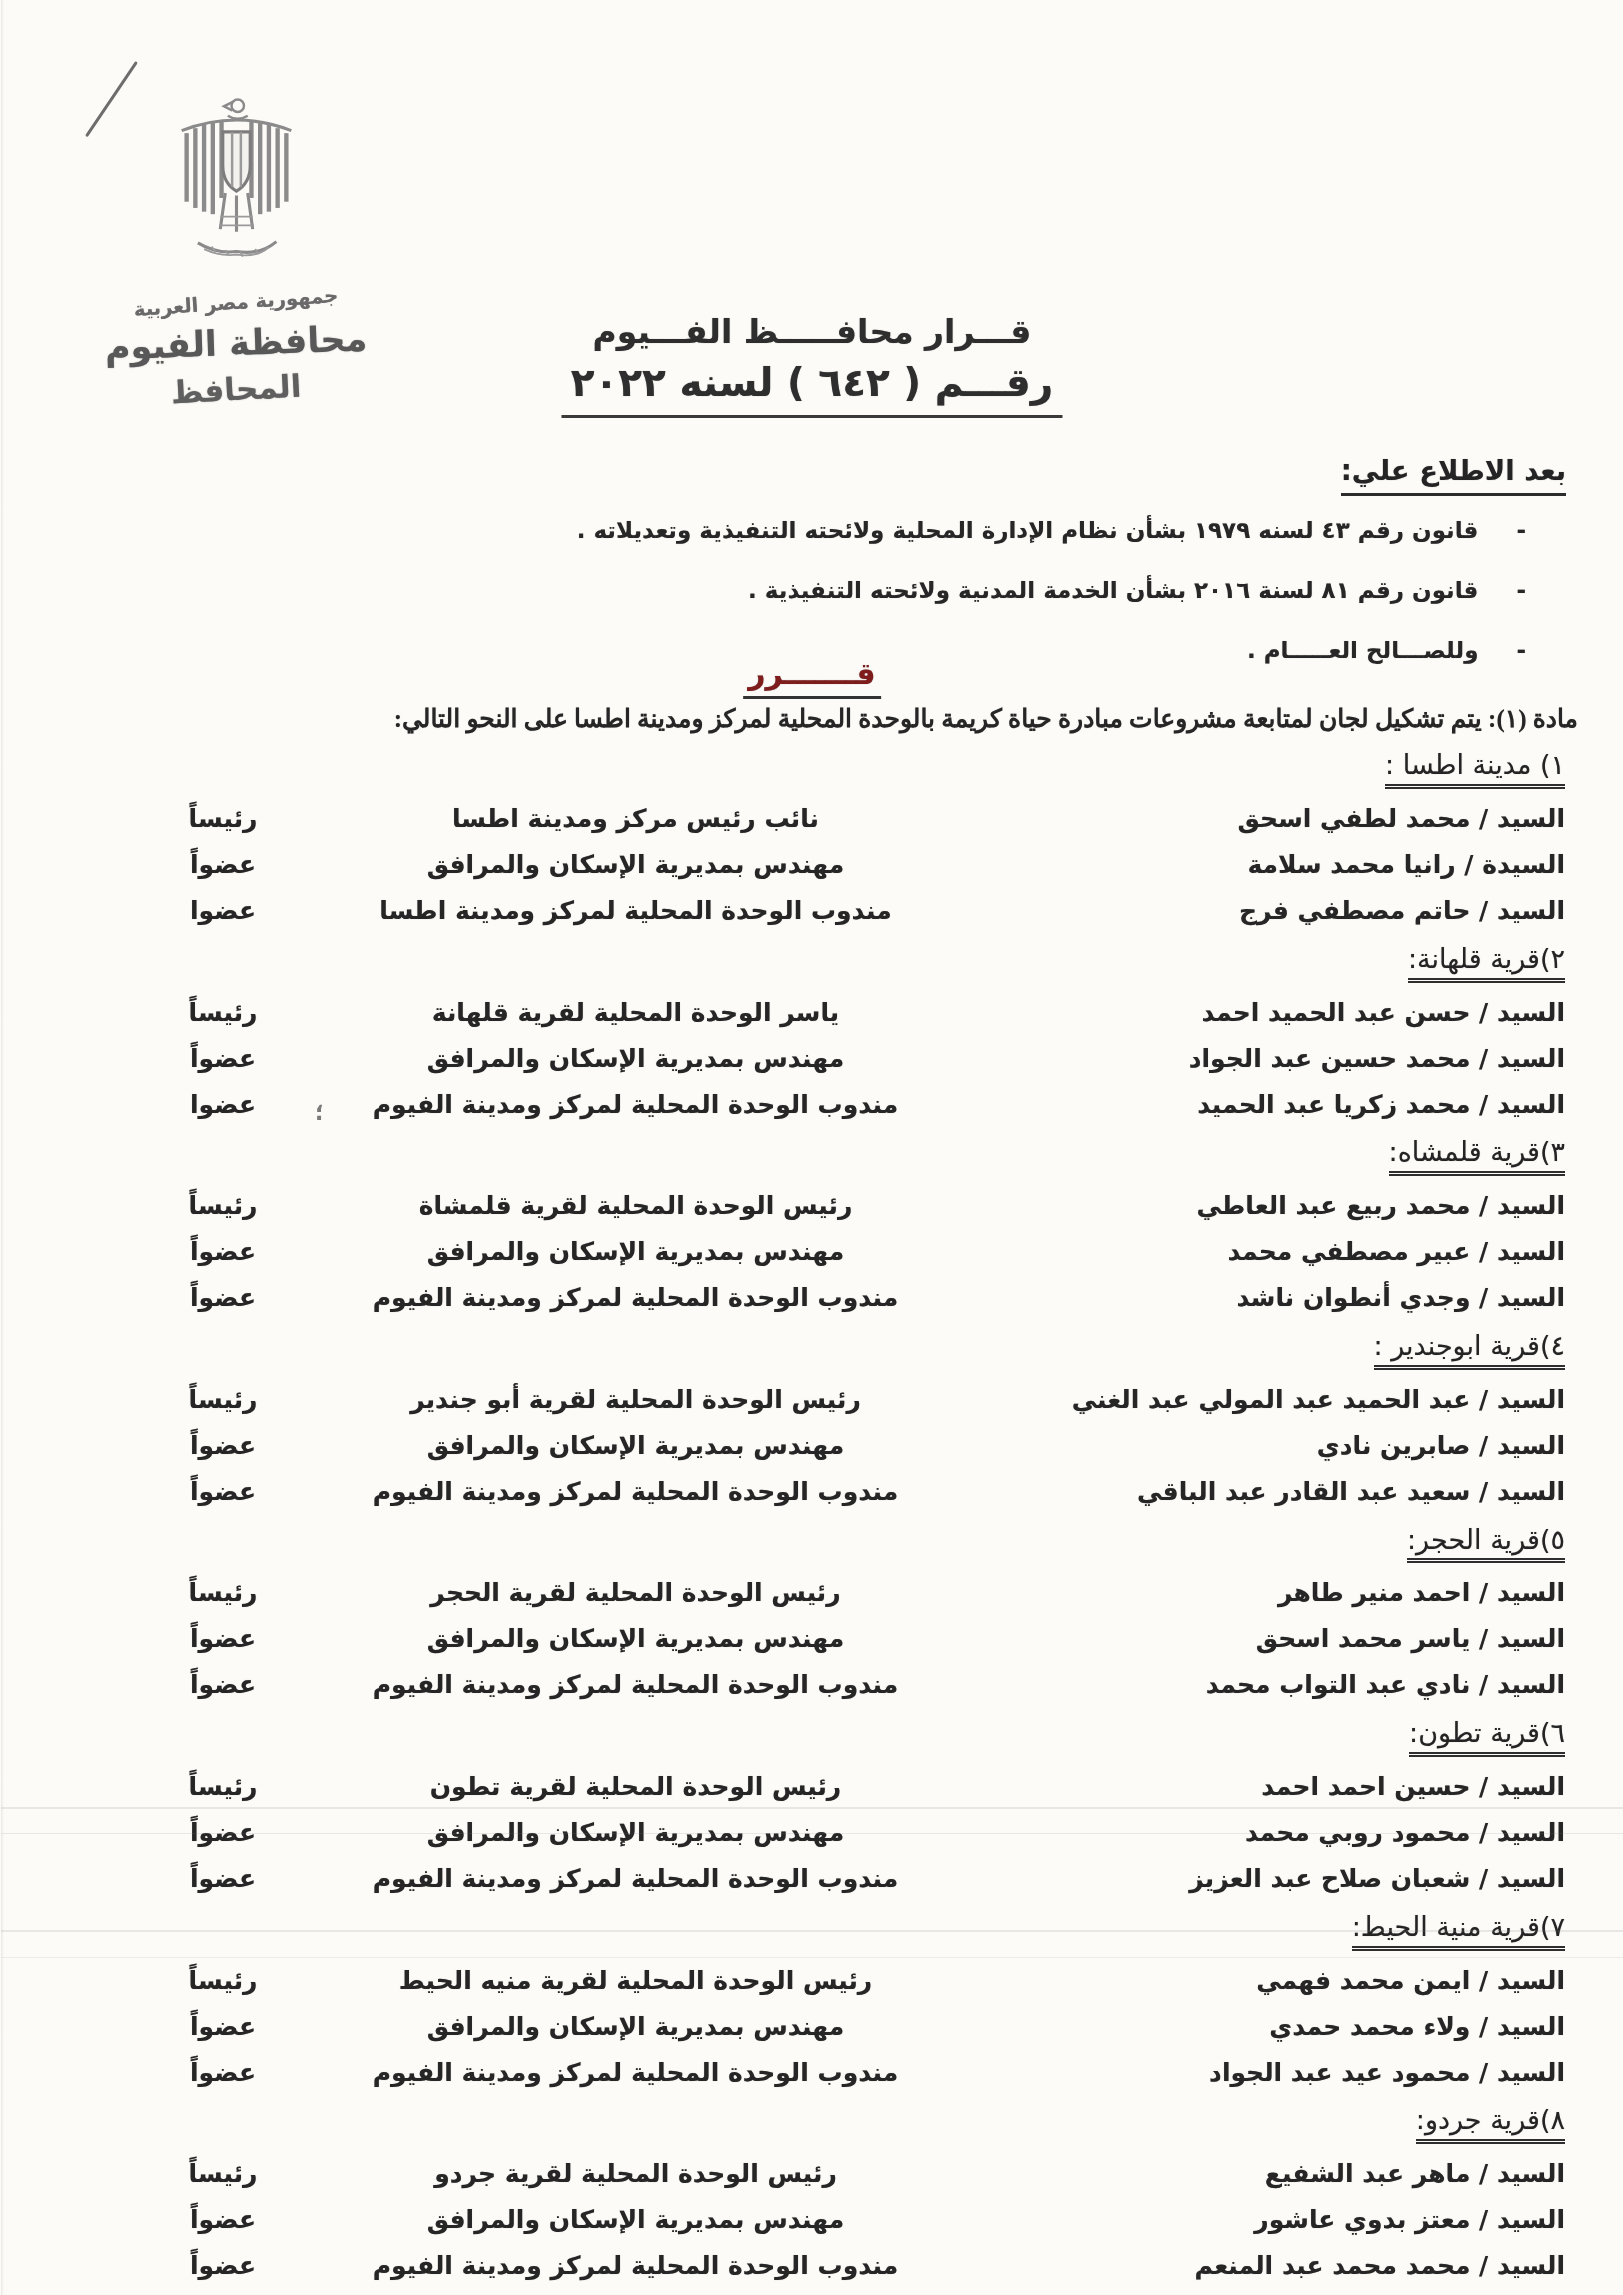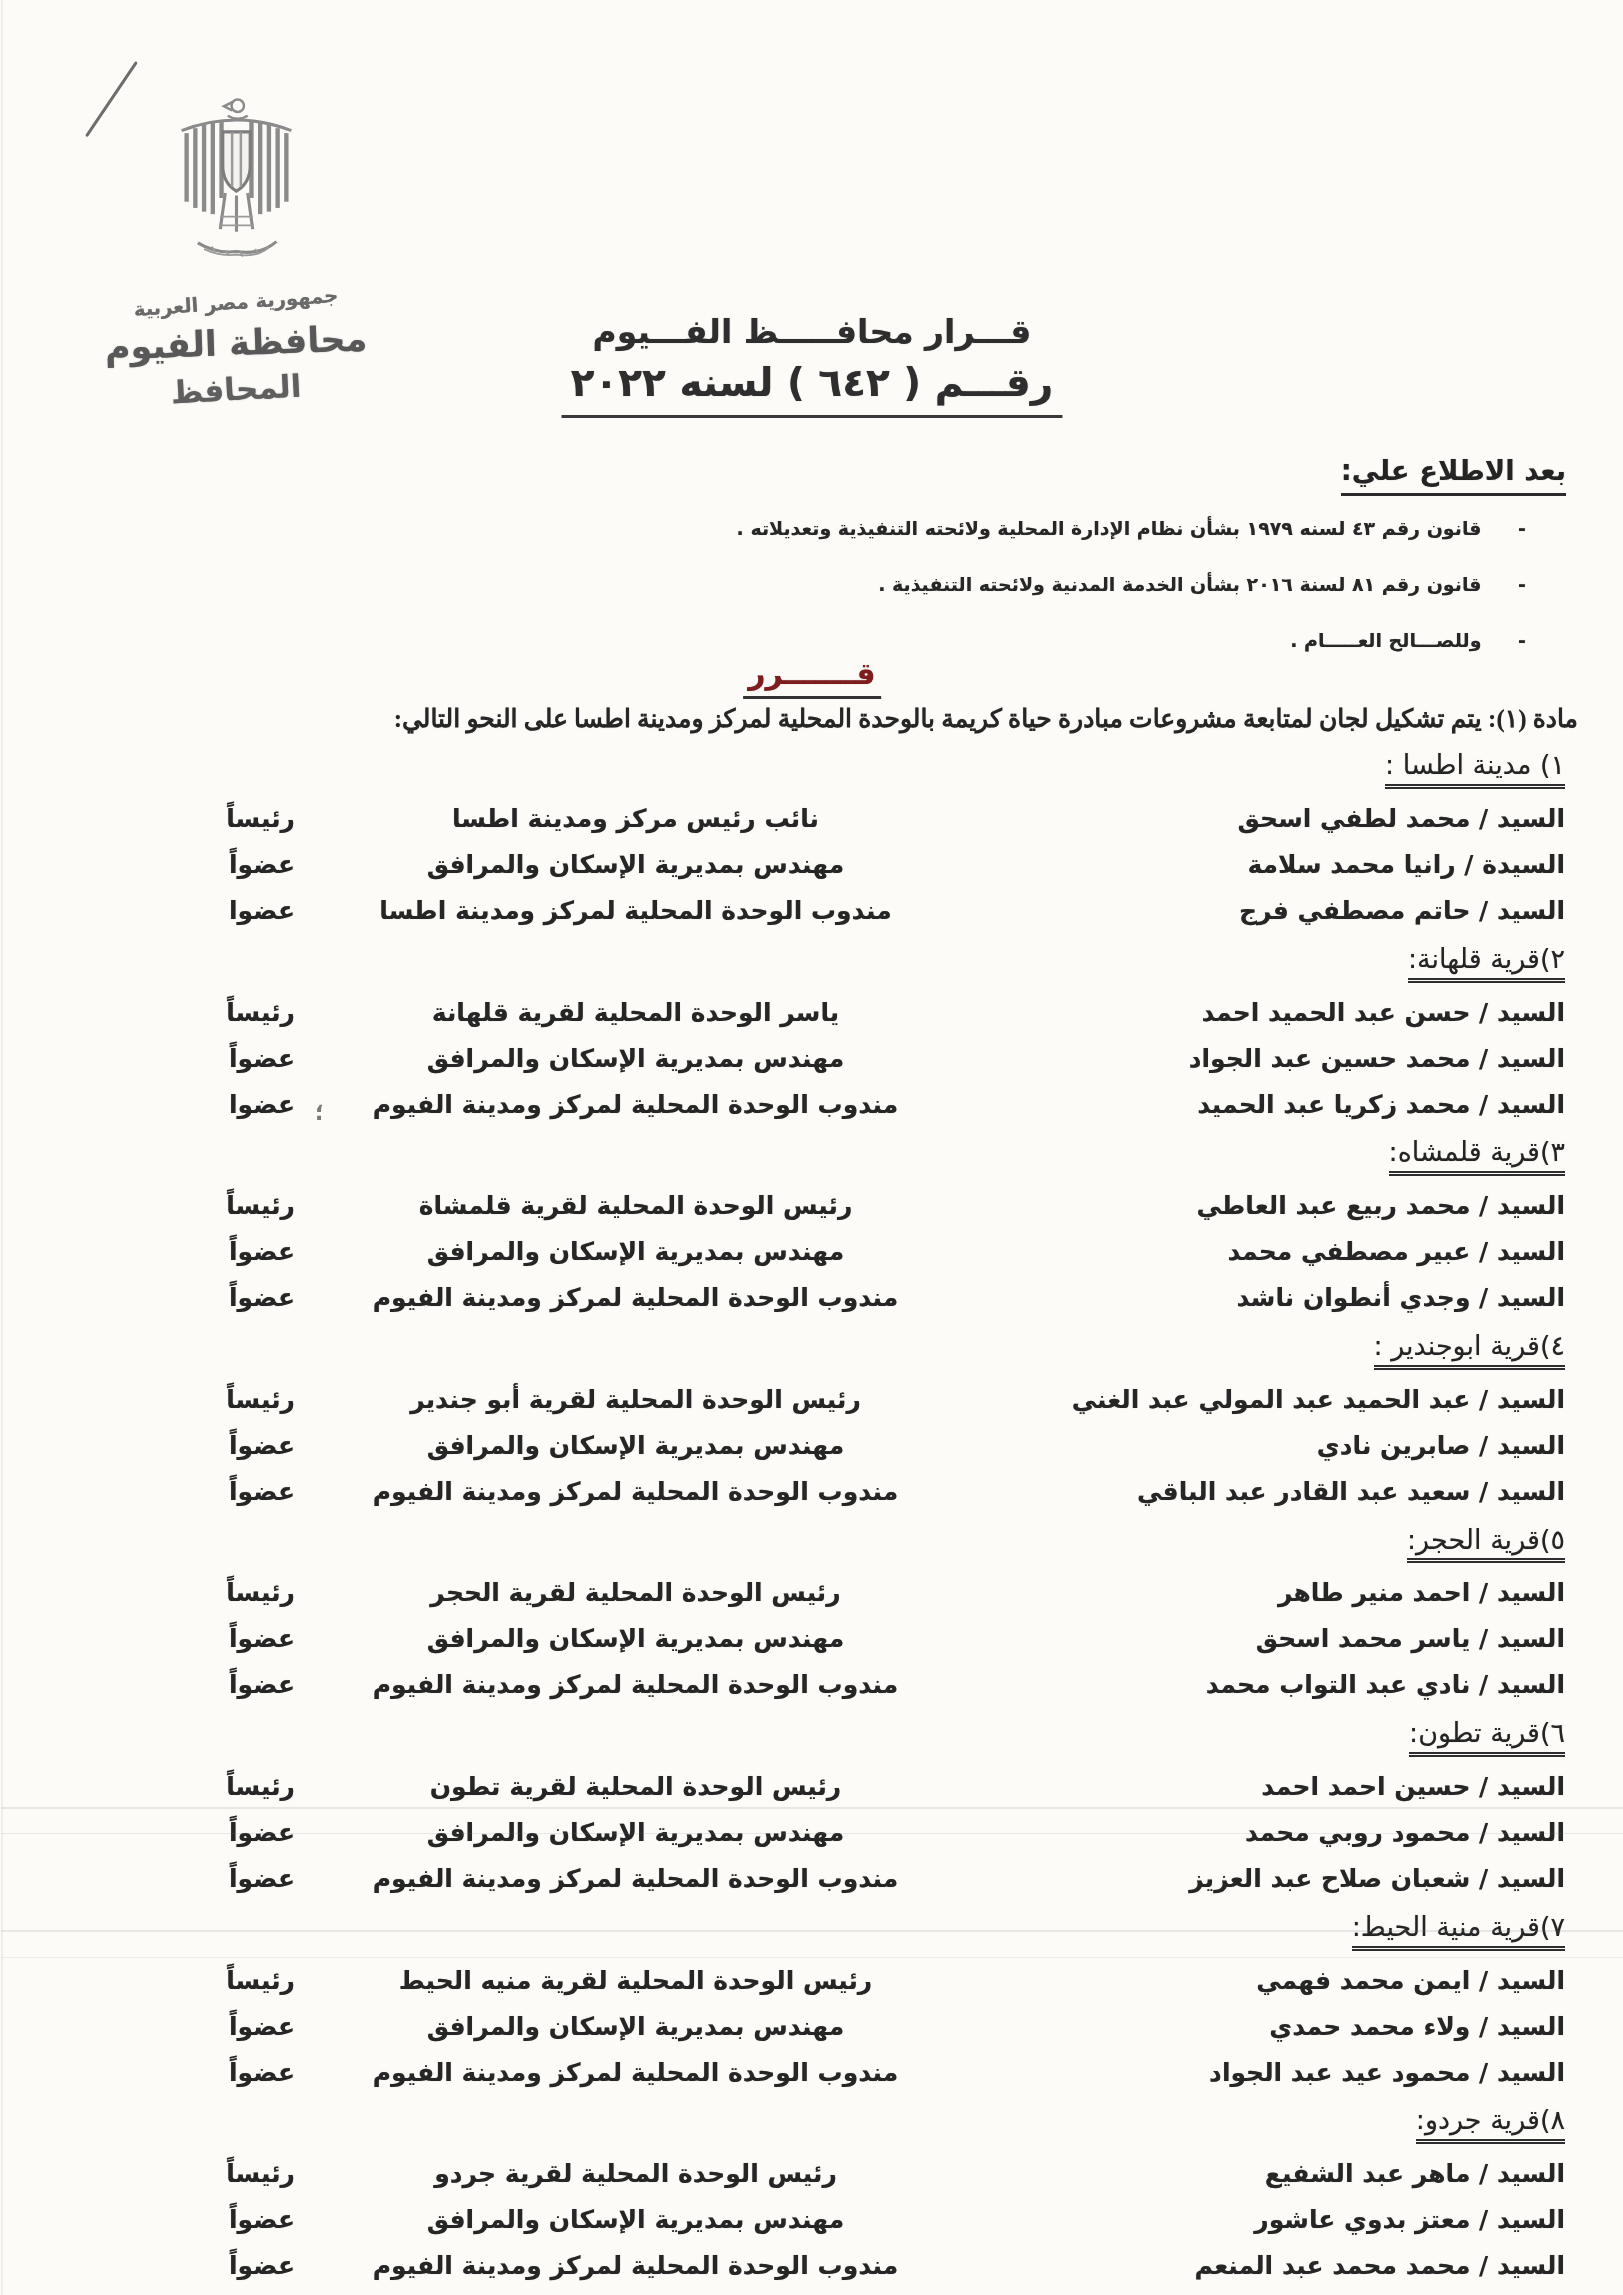--- a/index.html
+++ b/index.html
@@ -54,21 +54,21 @@
     position:absolute;top:454px;right:58px;
     font-size:27.5px;font-weight:bold;color:#242424;
     text-shadow:0 0 1px rgba(30,30,30,.45);
   }
   .after-review span{
     display:inline-block;border-bottom:3.3px solid #2c2c2c;padding-bottom:6.5px;
   }
   
   .bullets{position:absolute;top:517px;right:98px;left:92px;}
   .bullet{
-    font-size:19px;font-weight:bold;margin-bottom:34px;color:#272727;
+    font-size:23px;font-weight:bold;margin-bottom:34px;color:#272727;
     text-shadow:0 0 0.8px rgba(30,30,30,.4);
   }
   .bullet .dash{display:inline-block;margin-left:30px;}
   
   .decided{
     position:absolute;top:656px;left:50%;transform:translateX(-50%);
     font-size:30px;font-weight:bold;color:#7f1d1d;
     border-bottom:3.3px solid #333;padding:0 5.2px 5.2px 5.2px;
     text-shadow:0 0 1px rgba(30,30,30,.45);
   }
@@ -90,21 +90,21 @@
     display:inline-block;border-bottom:5.9px double #2e2e2e;padding-bottom:3.9px;
   }
   .row{
     display:grid;grid-template-columns:589px 615px 170px;column-gap:33px;
     min-height:46px;align-items:center;
   }
   .row .name{font-size:25px;font-weight:bold;text-align:right;white-space:nowrap;
     text-shadow:0 0 0.8px rgba(30,30,30,.4);}
   .row .position{font-size:25px;font-weight:bold;text-align:center;white-space:nowrap;
     text-shadow:0 0 0.8px rgba(30,30,30,.4);}
-  .row .role{font-size:25px;font-weight:bold;text-align:right;padding-left:26px;white-space:nowrap;
+  .row .role{font-size:25px;font-weight:bold;text-align:center;padding-left:26px;white-space:nowrap;
     text-shadow:0 0 0.8px rgba(30,30,30,.4);}
   
   .streak{position:absolute;left:0;right:0;height:2px;background:rgba(130,130,130,.16);}
   .streak.s1{top:1807px;}
   .streak.s2{top:1833px;height:1.3px;}
   .streak.s3{top:1930px;}
   .streak.s4{top:1957px;height:1.3px;background:rgba(130,130,130,.12);}
   .stray-mark{position:absolute;left:315px;top:1100px;font-size:22px;color:#7a7a7a;font-weight:bold;}
   .edge-shadow{position:absolute;left:0;top:0;bottom:0;width:3.9px;background:linear-gradient(to right,rgba(120,120,120,.18),rgba(120,120,120,0));}
 </style>

